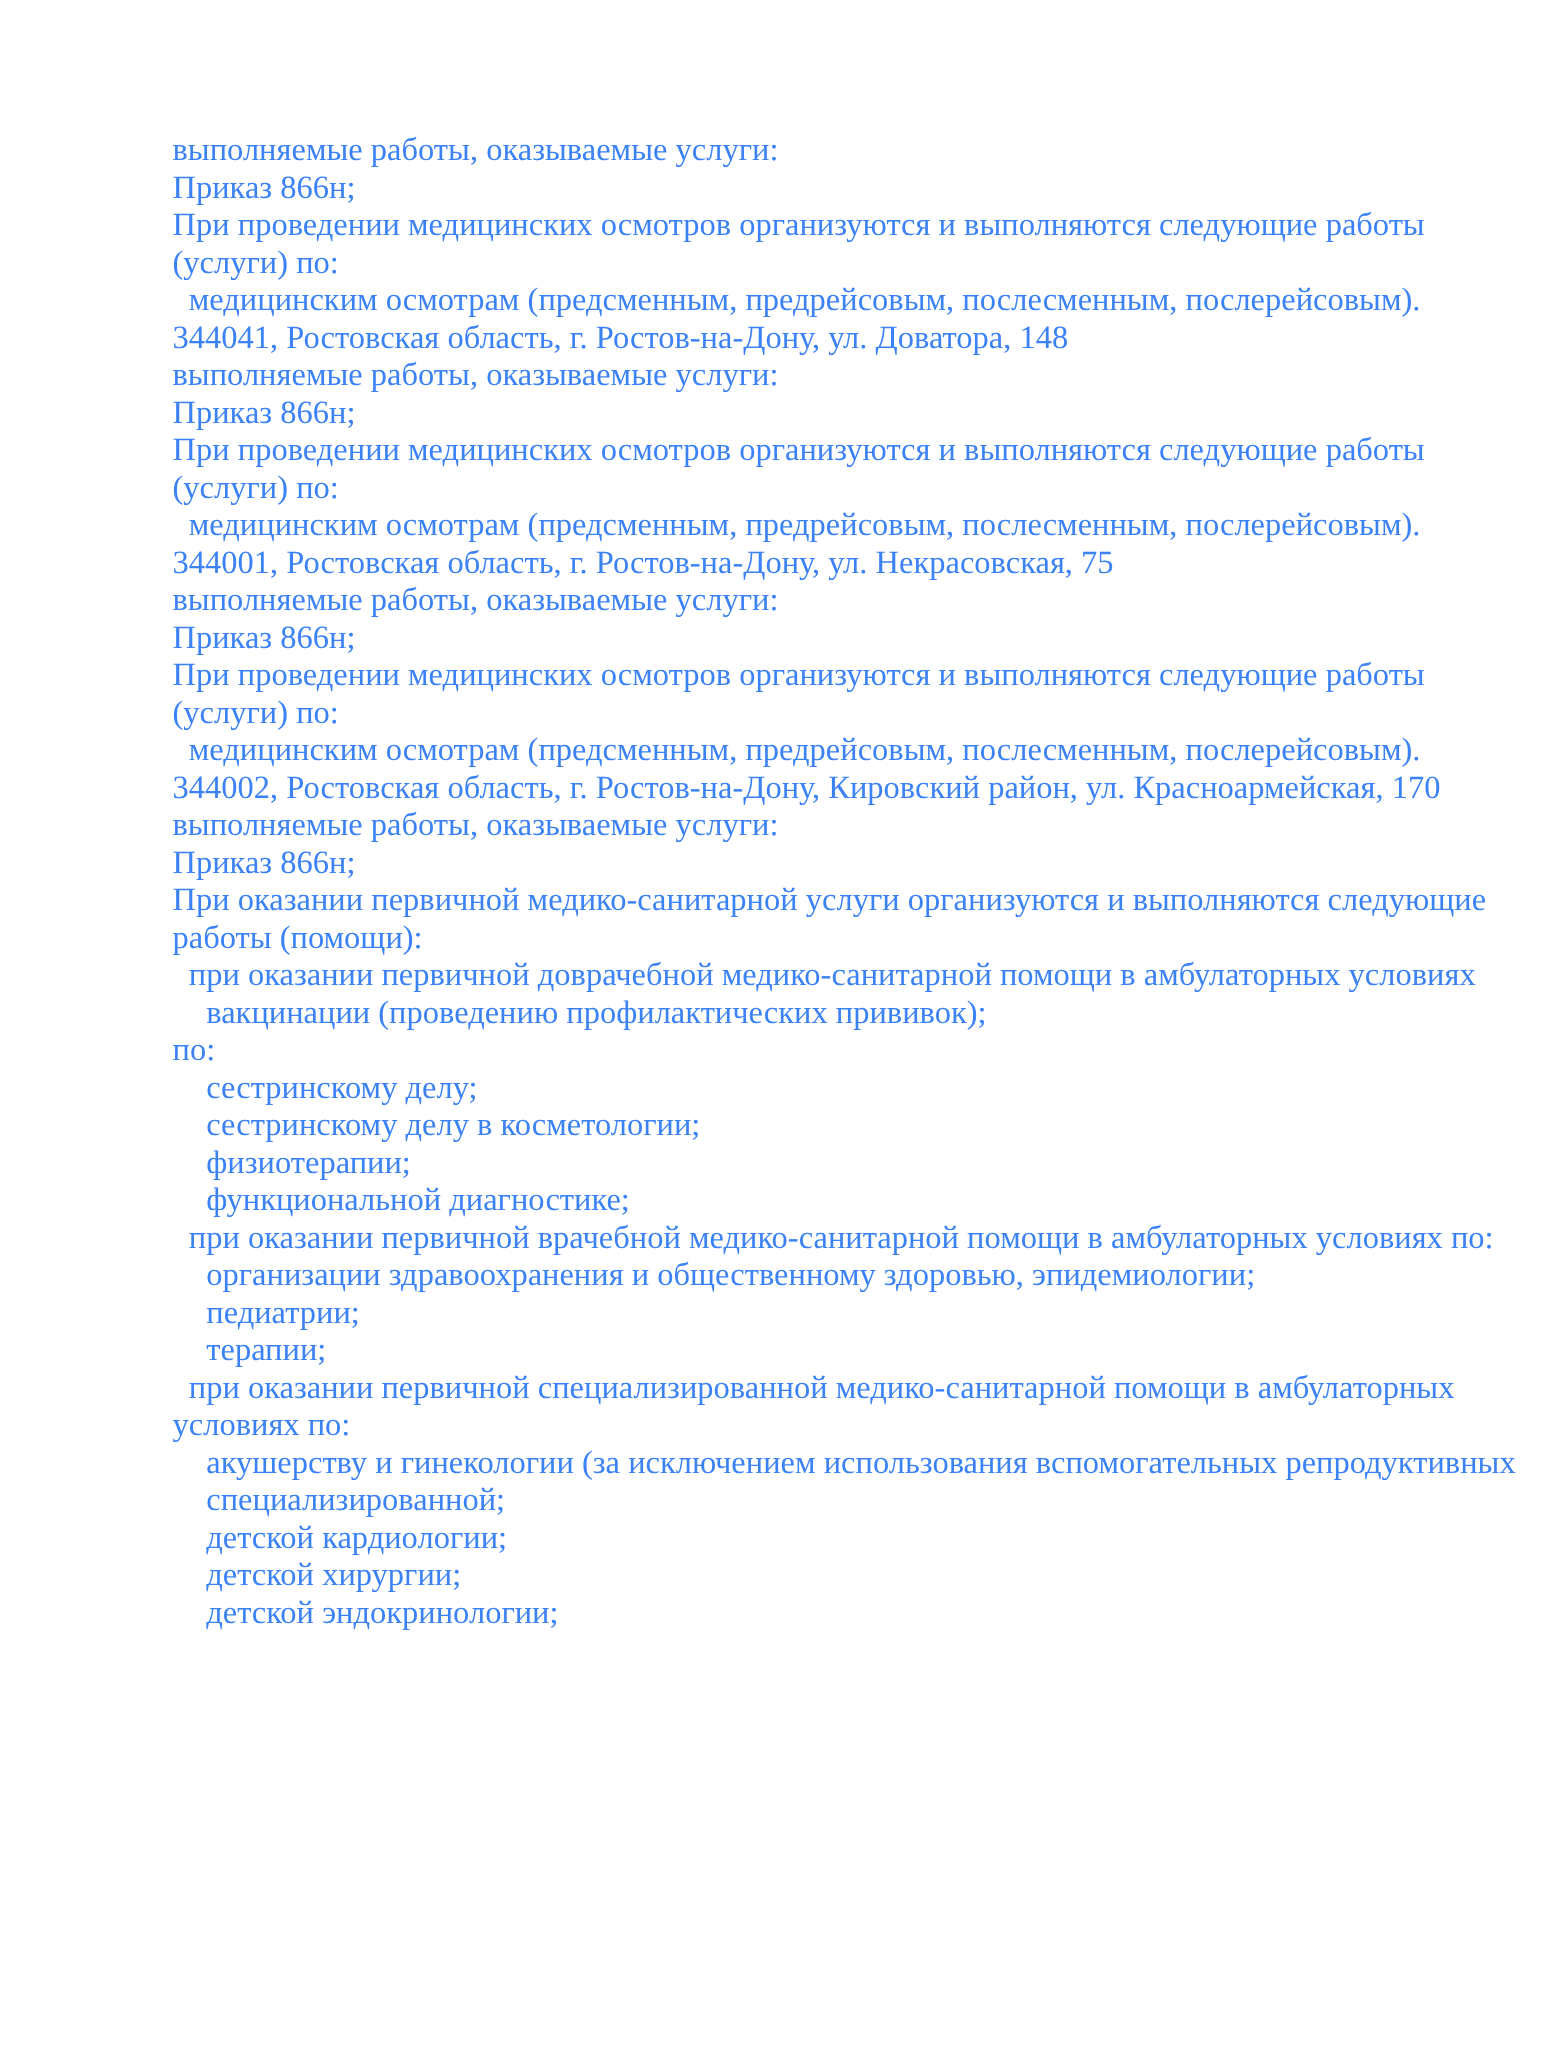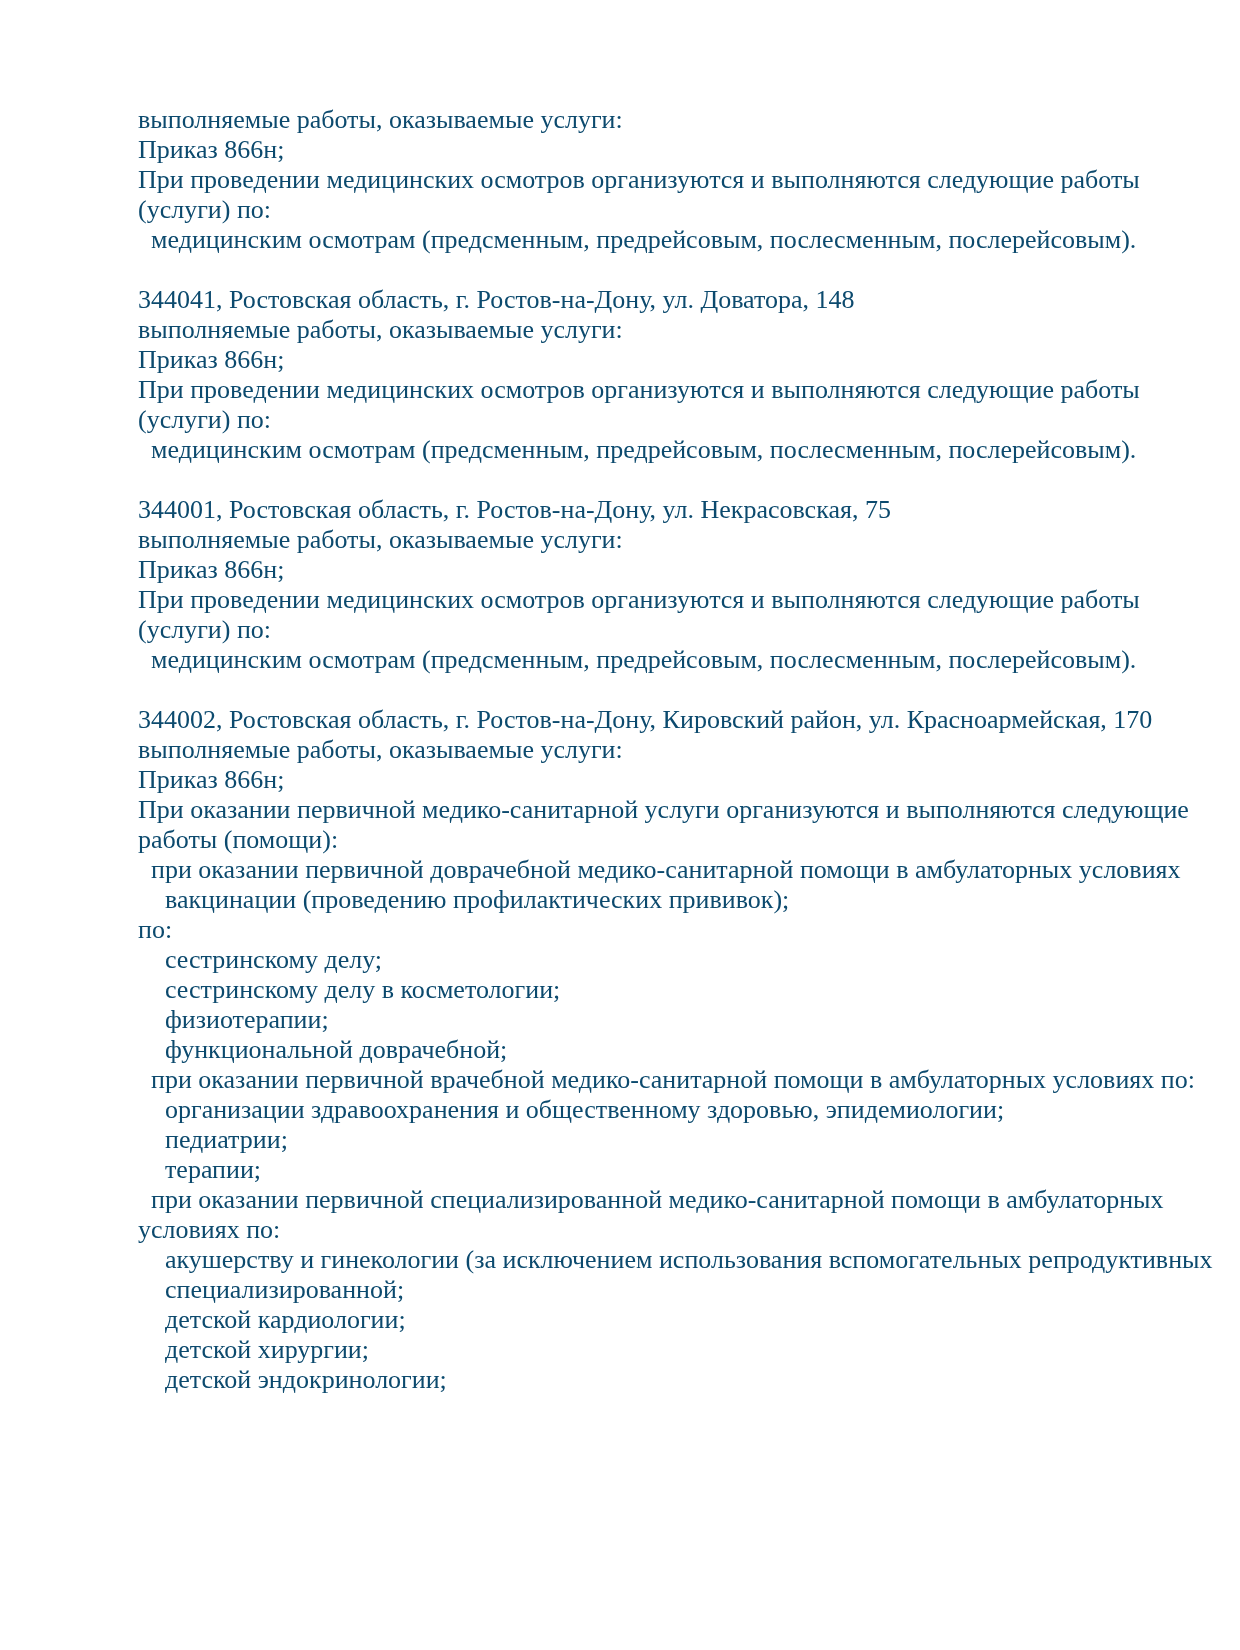--- a/index.html
+++ b/index.html
@@ -18,34 +18,33 @@
     left: 138px;
     top: 105px;
     width: 1064px;
     font-family: "Liberation Serif", "DejaVu Serif", serif;
     font-size: 26px;
     line-height: 30px;
     color: #000000;
     font-weight: 400;
   }
   .block + .block {
-    margin-top: 30px; 
   }
   .line {
     height: 30px;
     white-space: nowrap;
   }
   .indent-0 { padding-left: 0; }
   .indent-1 { padding-left: 13px; }  
   .indent-2 { padding-left: 27px; }  
 </style>
 </head>
 <body style="background: rgb(255, 255, 255);">
 
-<main class="doc" id="doc" style="color: #0c4a6e;">
+<main class="doc" id="doc" style="color: #3b82f6;">
     <section class="block">
       <div class="line indent-0">выполняемые работы, оказываемые услуги:</div>
       <div class="line indent-0">Приказ 866н;</div>
       <div class="line indent-0">При проведении медицинских осмотров организуются и выполняются следующие работы</div>
       <div class="line indent-0">(услуги) по:</div>
       <div class="line indent-1">медицинским осмотрам (предсменным, предрейсовым, послесменным, послерейсовым).</div>
     </section>
     <section class="block">
       <div class="line indent-0">344041, Ростовская область, г. Ростов-на-Дону, ул. Доватора, 148</div>
       <div class="line indent-0">выполняемые работы, оказываемые услуги:</div>
@@ -67,21 +66,21 @@
       <div class="line indent-0">выполняемые работы, оказываемые услуги:</div>
       <div class="line indent-0">Приказ 866н;</div>
       <div class="line indent-0">При оказании первичной медико-санитарной услуги организуются и выполняются следующие</div>
       <div class="line indent-0">работы (помощи):</div>
       <div class="line indent-1">при оказании первичной доврачебной медико-санитарной помощи в амбулаторных условиях</div>
       <div class="line indent-2">вакцинации (проведению профилактических прививок);</div>
       <div class="line indent-0">по:</div>
       <div class="line indent-2">сестринскому делу;</div>
       <div class="line indent-2">сестринскому делу в косметологии;</div>
       <div class="line indent-2">физиотерапии;</div>
-      <div class="line indent-2">функциональной доврачебной;</div>
+      <div class="line indent-2">функциональной диагностике;</div>
       <div class="line indent-1">при оказании первичной врачебной медико-санитарной помощи в амбулаторных условиях по:</div>
       <div class="line indent-2">организации здравоохранения и общественному здоровью, эпидемиологии;</div>
       <div class="line indent-2">педиатрии;</div>
       <div class="line indent-2">терапии;</div>
       <div class="line indent-1">при оказании первичной специализированной медико-санитарной помощи в амбулаторных</div>
       <div class="line indent-0">условиях по:</div>
       <div class="line indent-2">акушерству и гинекологии (за исключением использования вспомогательных репродуктивных</div>
       <div class="line indent-2">специализированной;</div>
       <div class="line indent-2">детской кардиологии;</div>
       <div class="line indent-2">детской хирургии;</div>

